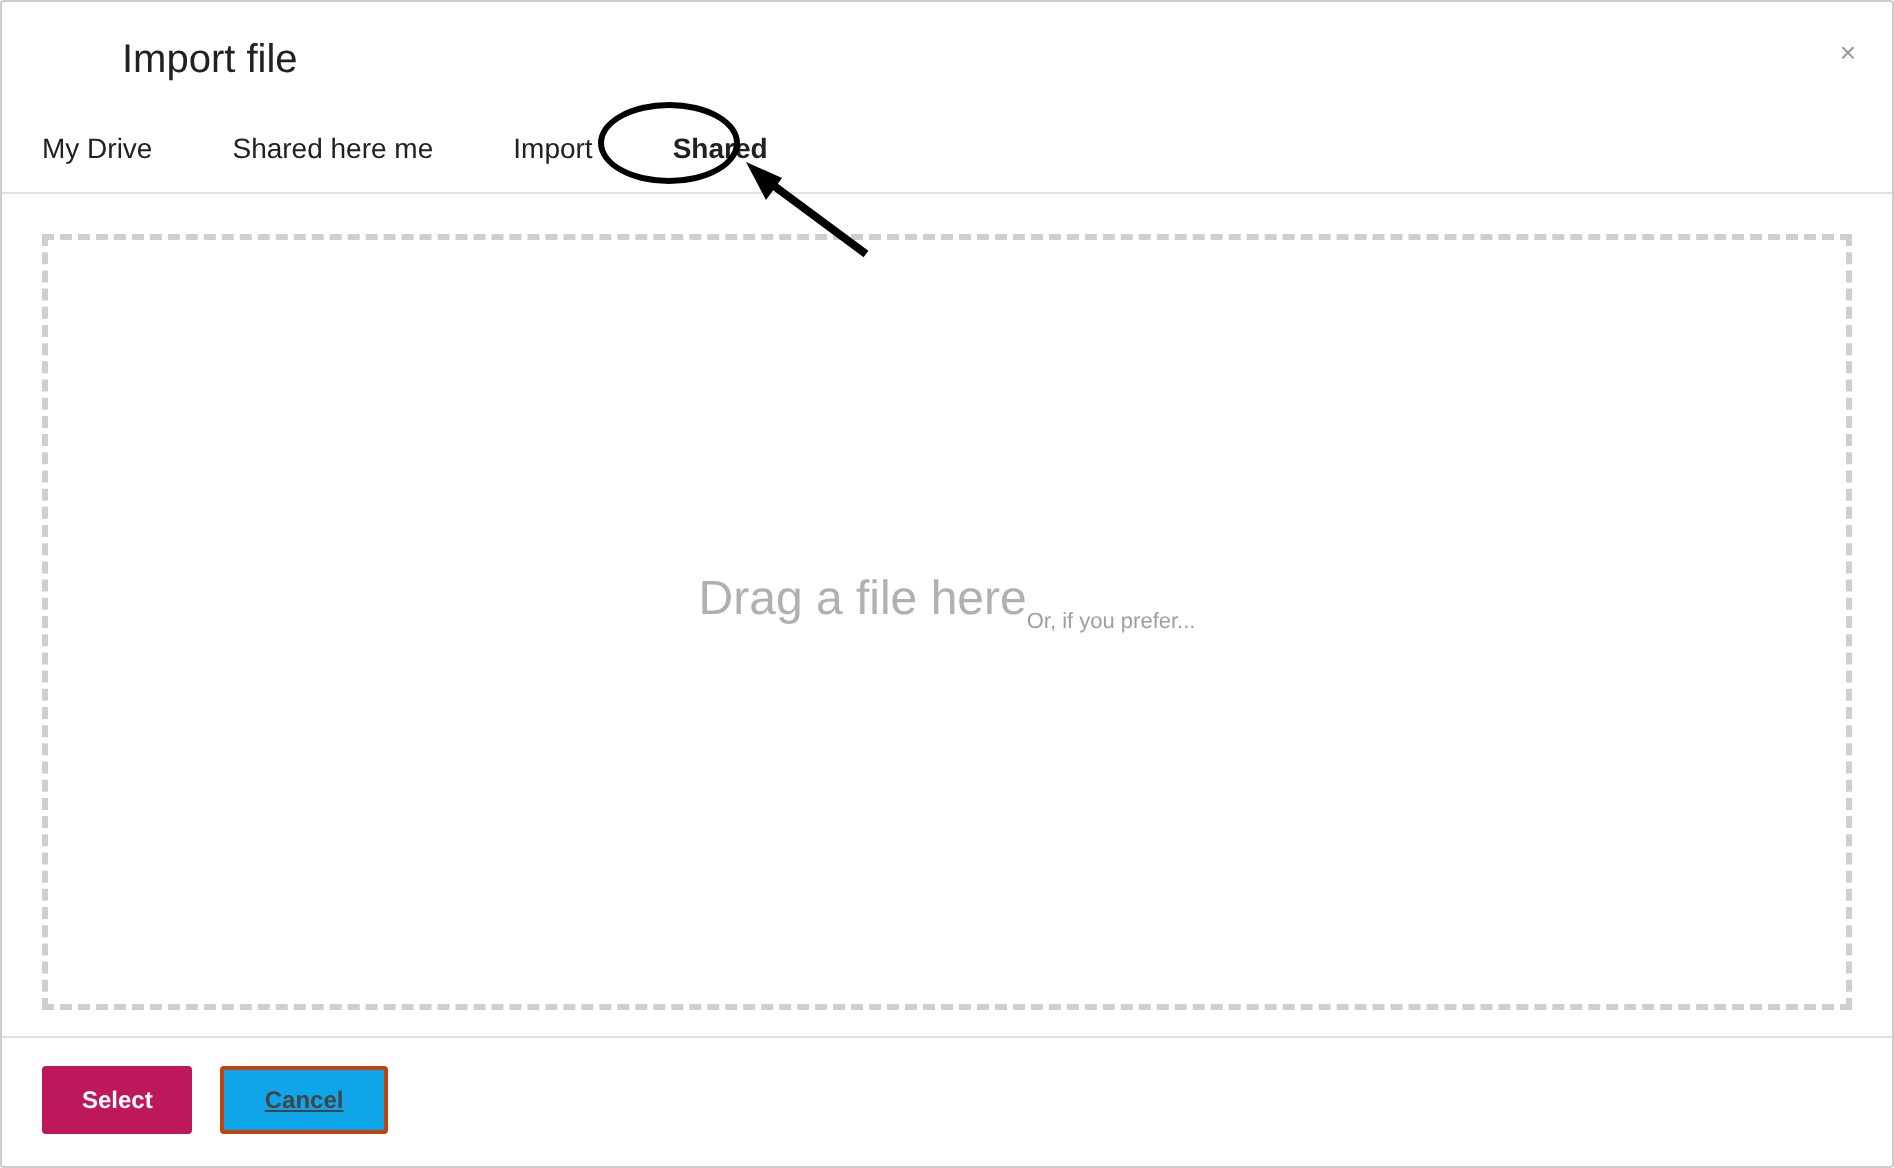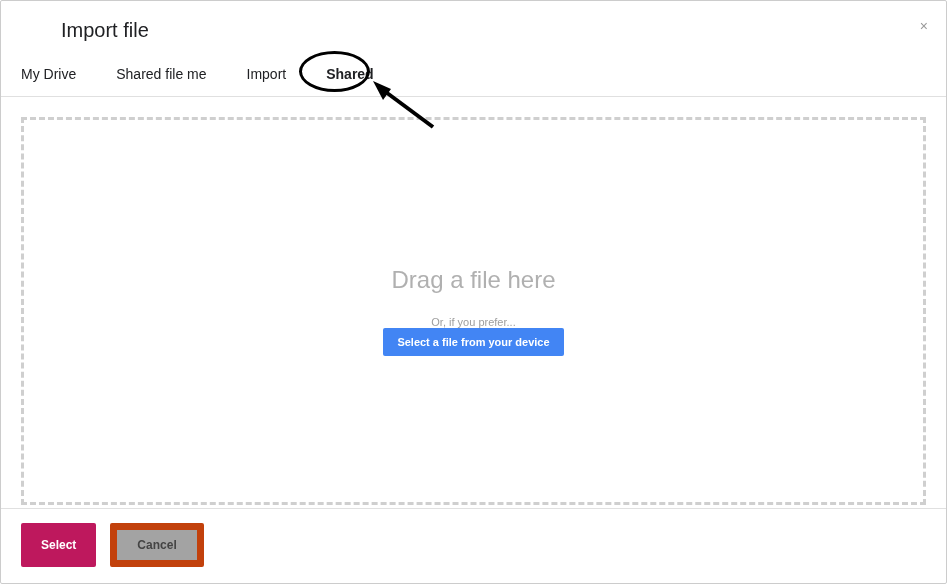--- a/index.html
+++ b/index.html
@@ -54,21 +54,21 @@
     .tab.active {
       font-weight: 700;
     }
     .dropzone-container {
       padding: 20px 20px 12px 20px;
     }
     .dropzone {
       border: 3px dashed #cfcfcf;
       height: 388px;
       display: flex;
-      flex-direction: column;
+      flex-direction: row;
       align-items: center;
       justify-content: center;
     }
     .drag-text {
       font-size: 24px;
       color: #b0b0b0;
       font-weight: 400;
       margin-bottom: 22px;
     }
     .prefer-text {
@@ -101,23 +101,24 @@
       padding: 8px 20px;
       border-radius: 2px;
       cursor: pointer;
       border: none;
     }
     .btn-select {
       background: #be185d;
       color: #fff;
     }
     .btn-cancel {
-      background: #a3a3a3;
+      background: #0ea5e9;
       color: #444;
-      border: 7px solid #c2410c;
+      border: 2px solid #c2410c;
+      text-decoration: underline;
     }
     .annotation-circle {
       position: absolute;
       top: 50px;
       left: 298px;
       width: 71px;
       height: 41px;
       border: 3.5px solid #000;
       border-radius: 50%;
       pointer-events: none;
@@ -134,30 +135,29 @@
 
 <div class="header">
   <div class="title">Import file</div>
   <button class="close-btn">
     <span>×</span>
   </button>
 </div>
 
 <div class="tabs">
   <div class="tab">My Drive</div>
-  <div class="tab">Shared file me</div>
+  <div class="tab">Shared here me</div>
   <div class="tab">Import</div>
   <div class="tab active">Shared</div>
 </div>
 
 <div class="dropzone-container">
   <div class="dropzone">
     <div class="drag-text">Drag a file here</div>
     <div class="prefer-text">Or, if you prefer...</div>
-    <button class="select-device-btn">Select a file from your device</button>
   </div>
 </div>
 
 <div class="footer">
   <button class="btn btn-select">Select</button>
   <button class="btn btn-cancel">Cancel</button>
 </div>
 
 <div class="annotation-circle"></div>
 <svg class="annotation-arrow" width="80" height="60">

